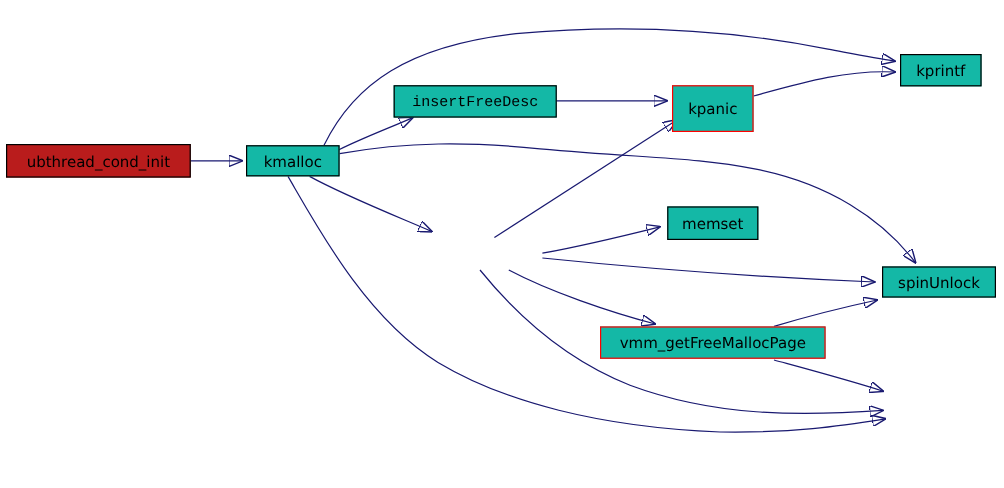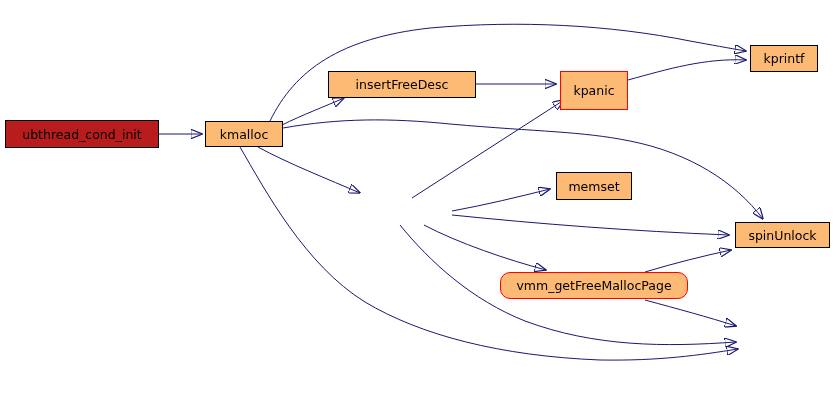--- a/index.html
+++ b/index.html
@@ -22,21 +22,21 @@
   }
   .edges path {
     fill: none;
     stroke: #191970;
     stroke-width: 1;
   }
   .node {
     position: absolute;
     box-sizing: border-box;
     border: 1px solid #000000;
-    background: #fdba74;
+    background: #14b8a6;
     color: #000000;
     font-size: 12.5px;
     display: flex;
     align-items: center;
     justify-content: center;
     white-space: nowrap;
     cursor: pointer;
   }
   .node--focus {
     background: #b91c1c;
@@ -75,39 +75,39 @@
   </svg>
 
   <div class="node node--focus" style="left:5px; top:120px; width:154px; height:28px;">
     <span>ubthread_cond_init</span>
   </div>
 
   <div class="node" style="left:205px; top:121px; width:78px; height:26px;align-items:center;">
     <span>kmalloc</span>
   </div>
 
-  <div class="node" style="left:328px; top:71px; width:148px; height:27px;">
+  <div class="node" style="left:328px; top:71px; width:136px; height:27px;font-family:Liberation Mono, monospace;">
     <span>insertFreeDesc</span>
   </div>
 
   <div class="node node--highlight" style="left:560px; top:71px; width:68px; height:39px;">
     <span>kpanic</span>
   </div>
 
   <div class="node" style="left:750px; top:45px; width:68px; height:27px;">
     <span>kprintf</span>
   </div>
 
 
   <div class="node" style="left:556px; top:172px; width:76px; height:28px;">
     <span>memset</span>
   </div>
 
   <div class="node" style="left:735px; top:222px; width:95px; height:26px;">
     <span>spinUnlock</span>
   </div>
 
-  <div class="node node--highlight" style="left:500px; top:272px; width:188px; height:27px;border-radius:10px;">
+  <div class="node node--highlight" style="left:500px; top:272px; width:188px; height:27px;">
     <span>vmm_getFreeMallocPage</span>
   </div>
 
 
 </div>
 
 </body></html>

